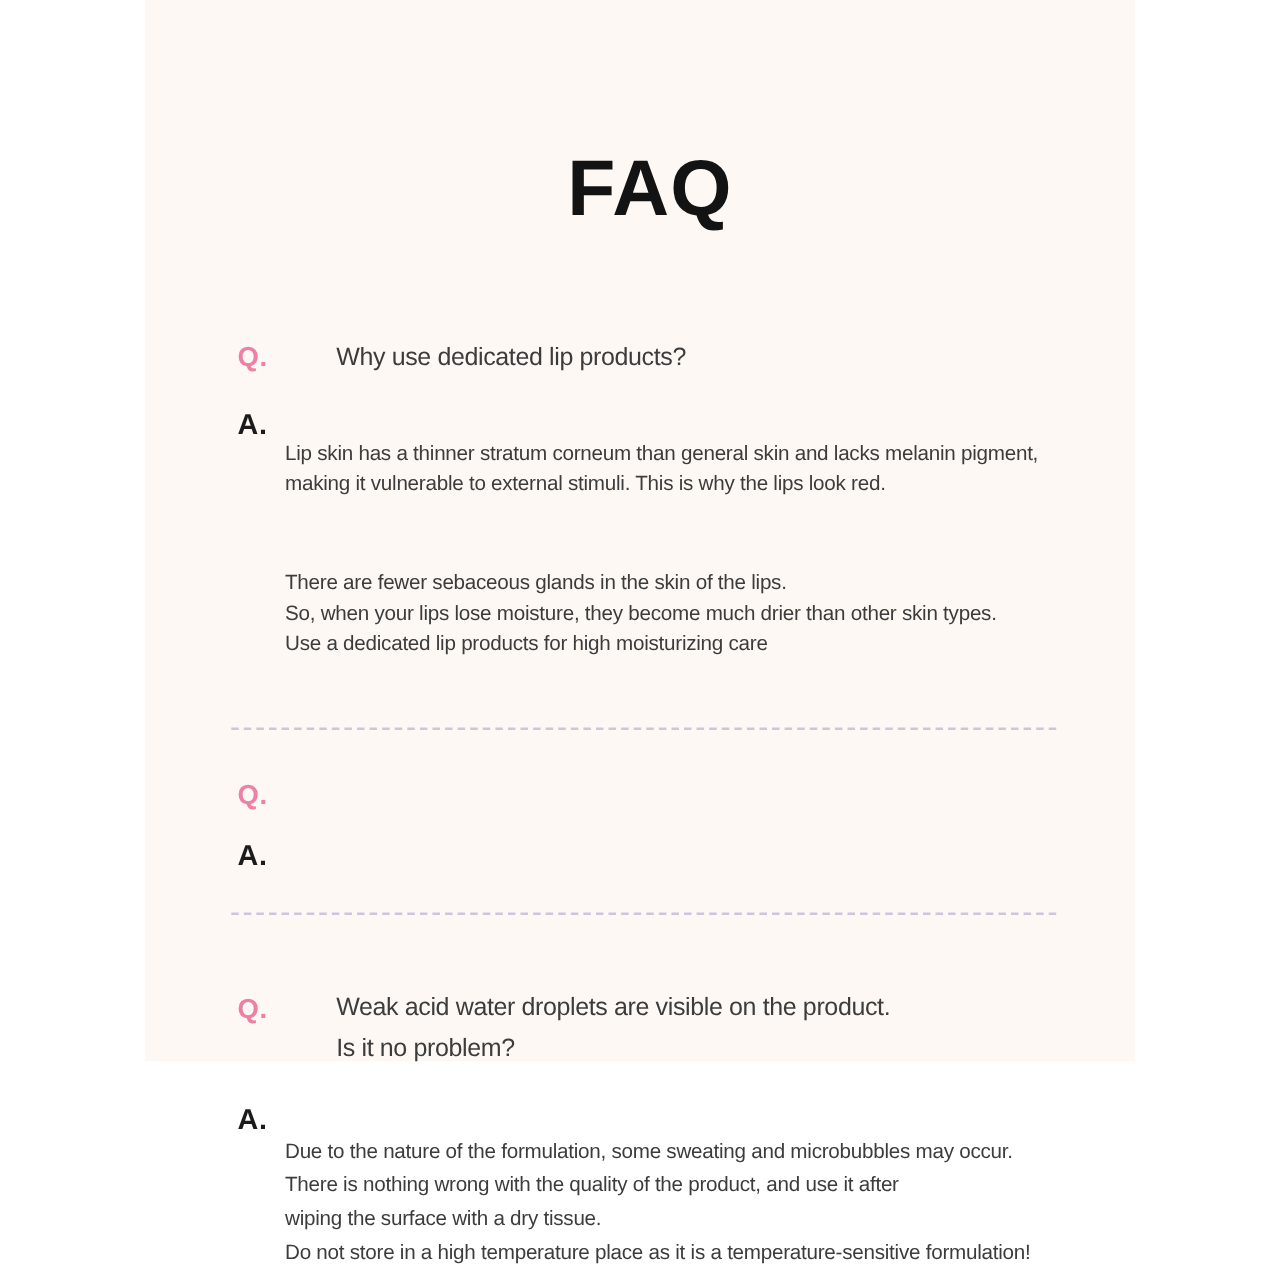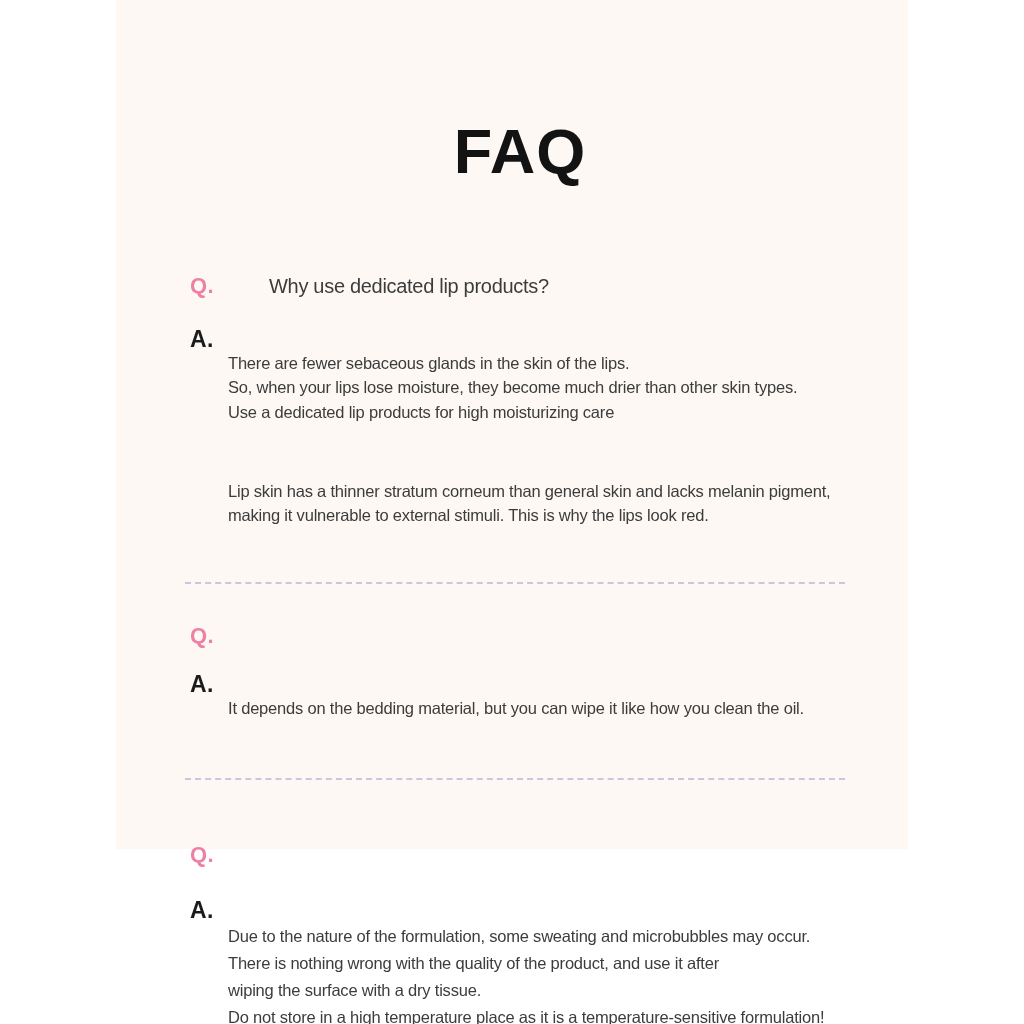--- a/index.html
+++ b/index.html
@@ -96,48 +96,47 @@
   <div class="faq-list">
 
     <section>
       <div class="qa-row">
         <span class="marker q-marker">Q.</span>
         <div class="question-text">Why use dedicated lip products?</div>
       </div>
       <div class="qa-row row-a1">
         <span class="marker a-marker">A.</span>
         <div class="answer-text">
+          <p>Lip skin has a thinner stratum corneum than general skin and lacks melanin pigment,
+making it vulnerable to external stimuli. This is why the lips look red.</p>
           <p>There are fewer sebaceous glands in the skin of the lips.
 So, when your lips lose moisture, they become much drier than other skin types.
 Use a dedicated lip products for high moisturizing care</p>
-          <p>Lip skin has a thinner stratum corneum than general skin and lacks melanin pigment,
-making it vulnerable to external stimuli. This is why the lips look red.</p>
         </div>
       </div>
     </section>
 
     <hr class="divider div-1">
 
     <section>
       <div class="qa-row row-q2">
         <span class="marker q-marker">Q.</span>
       </div>
       <div class="qa-row row-a2">
         <span class="marker a-marker">A.</span>
-        <div class="answer-text">
-          <p>It depends on the bedding material, but you can wipe it like how you clean the oil.</p>
-        </div>
       </div>
     </section>
 
     <hr class="divider div-2">
 
     <section>
       <div class="qa-row row-q3 q-row-multiline">
         <span class="marker q-marker">Q.</span>
+        <div class="question-text">Weak acid water droplets are visible on the product.
+Is it no problem?</div>
       </div>
       <div class="qa-row row-a3 lh-lg">
         <span class="marker a-marker">A.</span>
         <div class="answer-text">
           <p>Due to the nature of the formulation, some sweating and microbubbles may occur.
 There is nothing wrong with the quality of the product, and use it after
 wiping the surface with a dry tissue.
 Do not store in a high temperature place as it is a temperature-sensitive formulation!</p>
         </div>
       </div>

